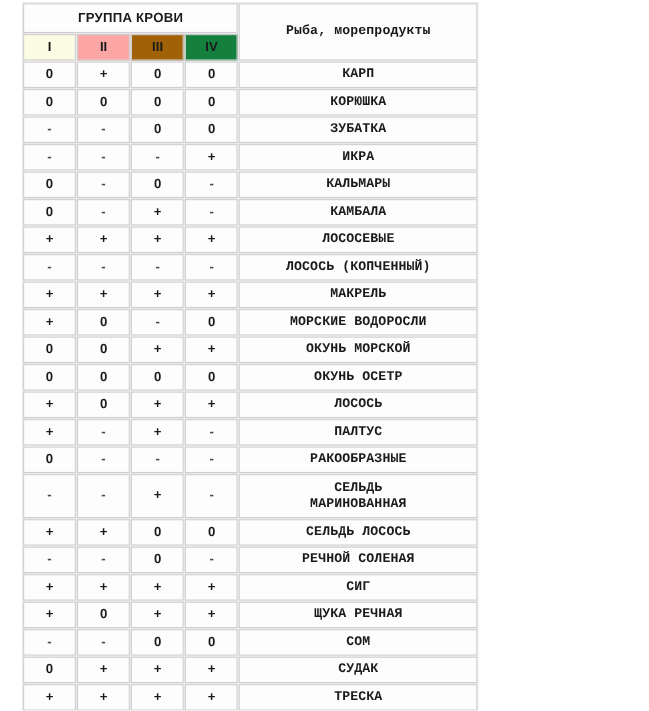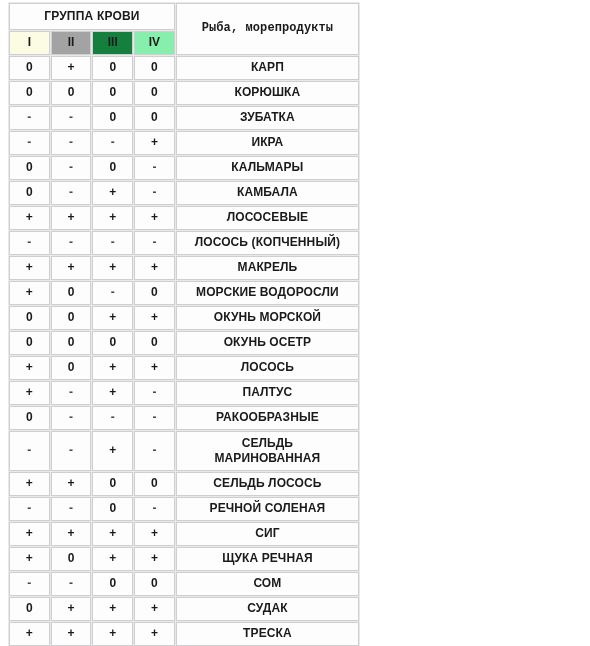--- a/index.html
+++ b/index.html
@@ -15,27 +15,27 @@
     font-family: "Liberation Sans", sans-serif;
   }
   #sheet {
     position: relative;
     width: 590px;
     height: 646px;
     background: #ffffff;
   }
   table.grid {
     position: absolute;
-    left: 8px;
+    left: 20px;
     top: 2px;
     border-collapse: separate;
     border-spacing: 1px;
     background: #e9e9ea;
     table-layout: fixed;
-    width: 352px;
+    width: 415px;
   }
   table.grid td, table.grid th {
     background: #fdfdfd;
     border: 1px solid #cfcfd2;
     padding: 0;
     margin: 0;
     text-align: center;
     vertical-align: middle;
     font-weight: bold;
     color: #1a1a1a;
@@ -77,20 +77,21 @@
     font-weight: bold;
   }
   td.mark.minus { color: #4a4a4a; font-weight: bold; }
   td.name {
     height: 22px;
     font-size: 12px;
     font-weight: bold;
     color: #1a1a1a;
     padding: 1px 3px;
     letter-spacing: 0.1px;
+    font-family: Liberation Mono, monospace;
   }
   td.name.two-line { line-height: 1.25; }
 </style>
 </head>
 <body>
 
 <div id="sheet">
   <table class="grid">
     <colgroup>
       <col class="c-i">
@@ -99,23 +100,23 @@
         <col class="c-iv">
         <col class="c-name">
     </colgroup>
     <thead>
       <tr>
         <th class="group-title" colspan="4">ГРУППА КРОВИ</th>
         <th class="prod-title" rowspan="2">Рыба, морепродукты</th>
       </tr>
       <tr>
           <th class="bg-i" style="background: rgb(252, 252, 228);">I</th>
-          <th class="bg-ii" style="background: #a3a3a3;">II</th>
-          <th class="bg-iii" style="background: #15803d;">III</th>
-          <th class="bg-iv" style="background: #86efac;">IV</th>
+          <th class="bg-ii" style="background: #fca5a5;">II</th>
+          <th class="bg-iii" style="background: #a16207;">III</th>
+          <th class="bg-iv" style="background: #15803d;">IV</th>
         </tr>
     </thead>
     <tbody>
         <tr>
           <td class="mark">0</td>
           <td class="mark">+</td>
           <td class="mark">0</td>
           <td class="mark">0</td>
           <td class="name">КАРП</td>
         </tr>

